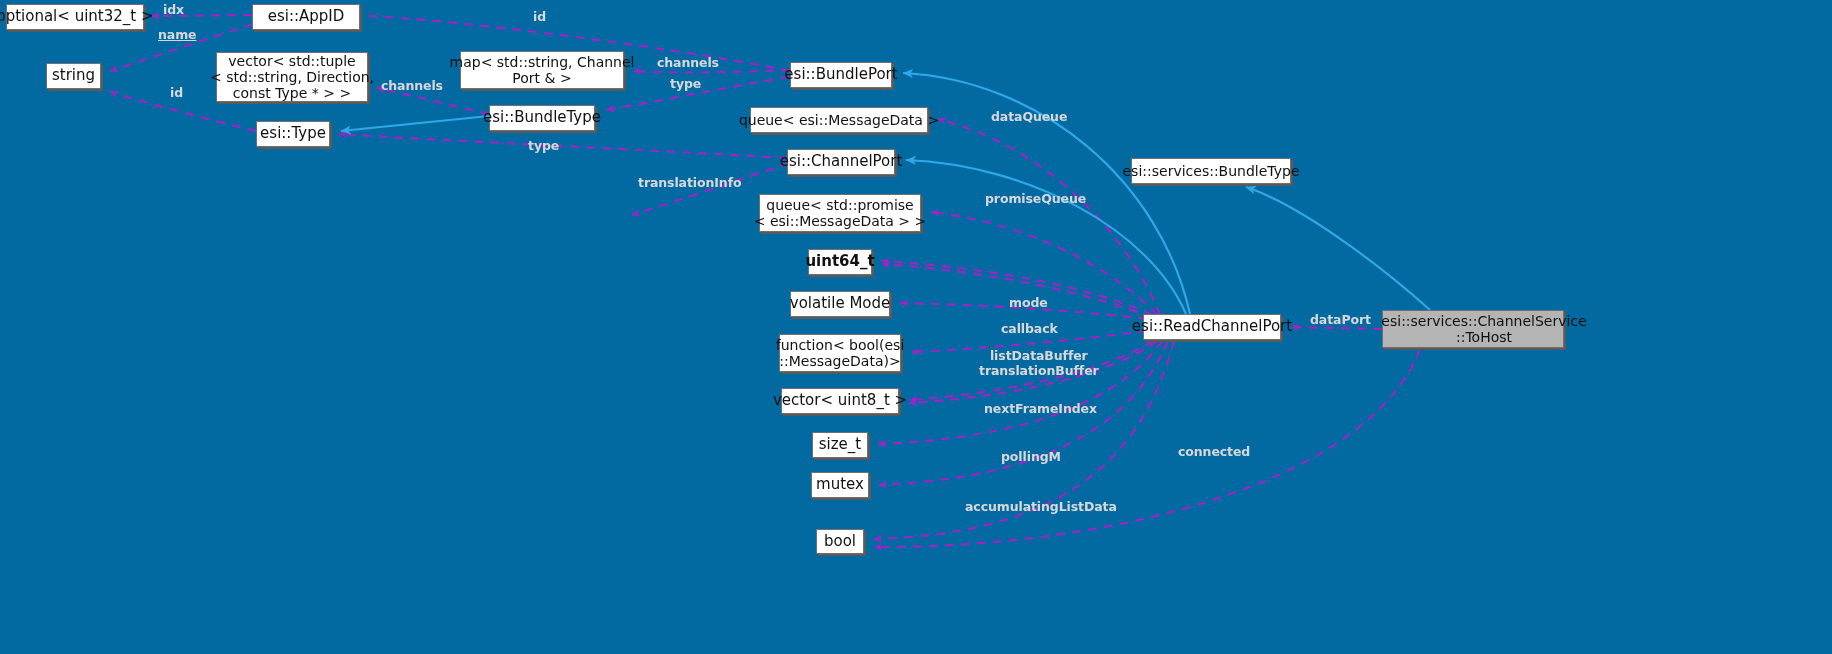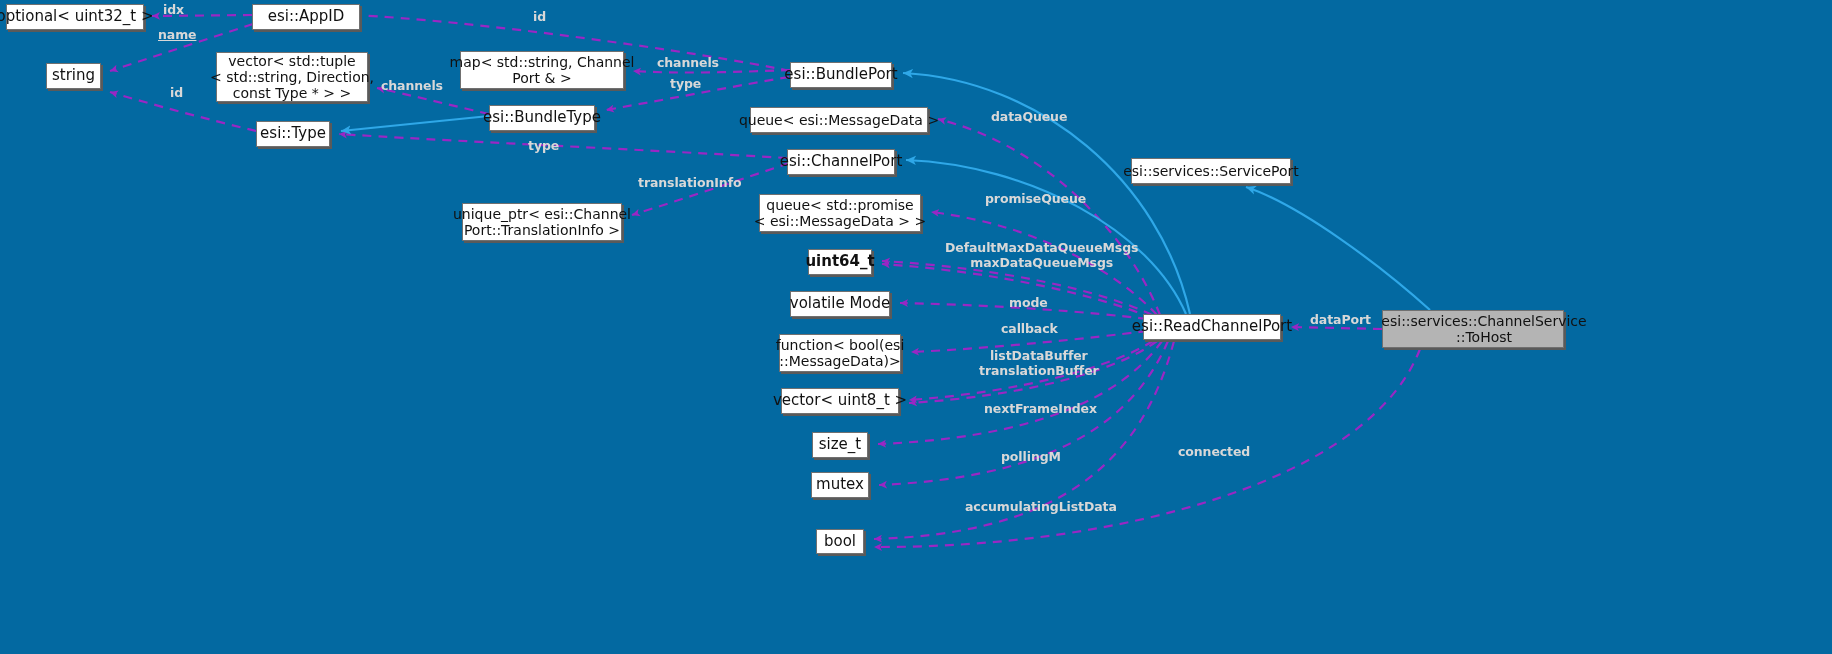--- a/index.html
+++ b/index.html
@@ -89,25 +89,21 @@
   <div class="node" style="left:256px;top:121px;width:74px;height:26px;">
     <span>esi::Type</span>
   </div>
   <div class="node" style="left:750px;top:107px;width:178px;height:26px;font-size:14px;">
     <span>queue&lt; esi::MessageData &gt;</span>
   </div>
   <div class="node" style="left:787px;top:149px;width:108px;height:26px;">
     <span>esi::ChannelPort</span>
   </div>
   <div class="node" style="left:1131px;top:158px;width:160px;height:26px;font-size:14px;">
-    <span>esi::services::ServicePort</span>
-  </div>
-  <div class="node" style="left:462px;top:203px;width:160px;height:38px;font-size:14px;">
-    <span>unique_ptr&lt; esi::Channel
-Port::TranslationInfo &gt;</span>
+    <span>esi::services::BundleType</span>
   </div>
   <div class="node" style="left:759px;top:194px;width:162px;height:38px;font-size:14px;">
     <span>queue&lt; std::promise
 &lt; esi::MessageData &gt; &gt;</span>
   </div>
   <div class="node" style="left:808px;top:249px;width:64px;height:26px;font-weight:bold;">
     <span>uint64_t</span>
   </div>
   <div class="node" style="left:790px;top:291px;width:100px;height:26px;">
     <span>volatile Mode</span>
@@ -141,22 +137,20 @@
   <div class="elabel" style="left:533px;top:10px;">id</div>
   <div class="elabel" style="left:381px;top:79px;">channels</div>
   <div class="elabel" style="left:657px;top:56px;">channels</div>
   <div class="elabel" style="left:670px;top:77px;">type</div>
   <div class="elabel" style="left:170px;top:86px;">id</div>
   <div class="elabel" style="left:528px;top:139px;">type</div>
   <div class="elabel" style="left:991px;top:110px;">dataQueue</div>
   <div class="elabel" style="left:638px;top:176px;">translationInfo</div>
 
   <div class="elabel" style="left:985px;top:192px;">promiseQueue</div>
-  <div class="elabel" style="left:945px;top:241px;">DefaultMaxDataQueueMsgs
-maxDataQueueMsgs</div>
   <div class="elabel" style="left:1009px;top:296px;">mode</div>
   <div class="elabel" style="left:1001px;top:322px;">callback</div>
   <div class="elabel" style="left:1310px;top:313px;">dataPort</div>
   <div class="elabel" style="left:979px;top:349px;">listDataBuffer
 translationBuffer</div>
   <div class="elabel" style="left:984px;top:402px;">nextFrameIndex</div>
   <div class="elabel" style="left:1178px;top:445px;">connected</div>
   <div class="elabel" style="left:1001px;top:450px;">pollingM</div>
   <div class="elabel" style="left:965px;top:500px;">accumulatingListData</div>
 

